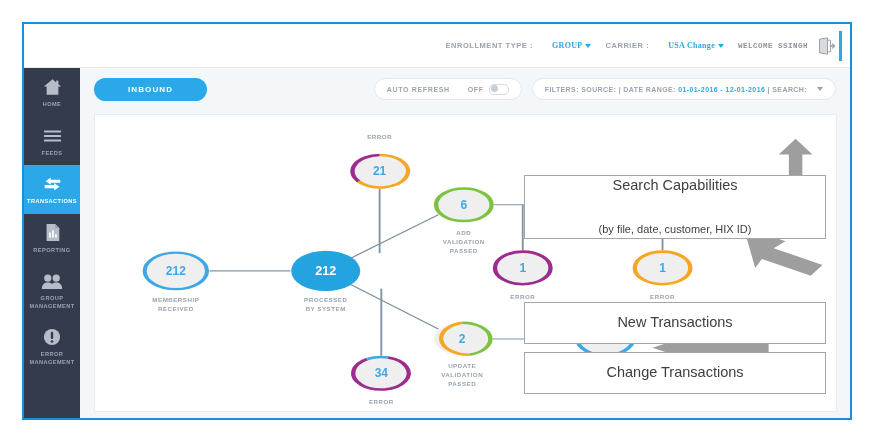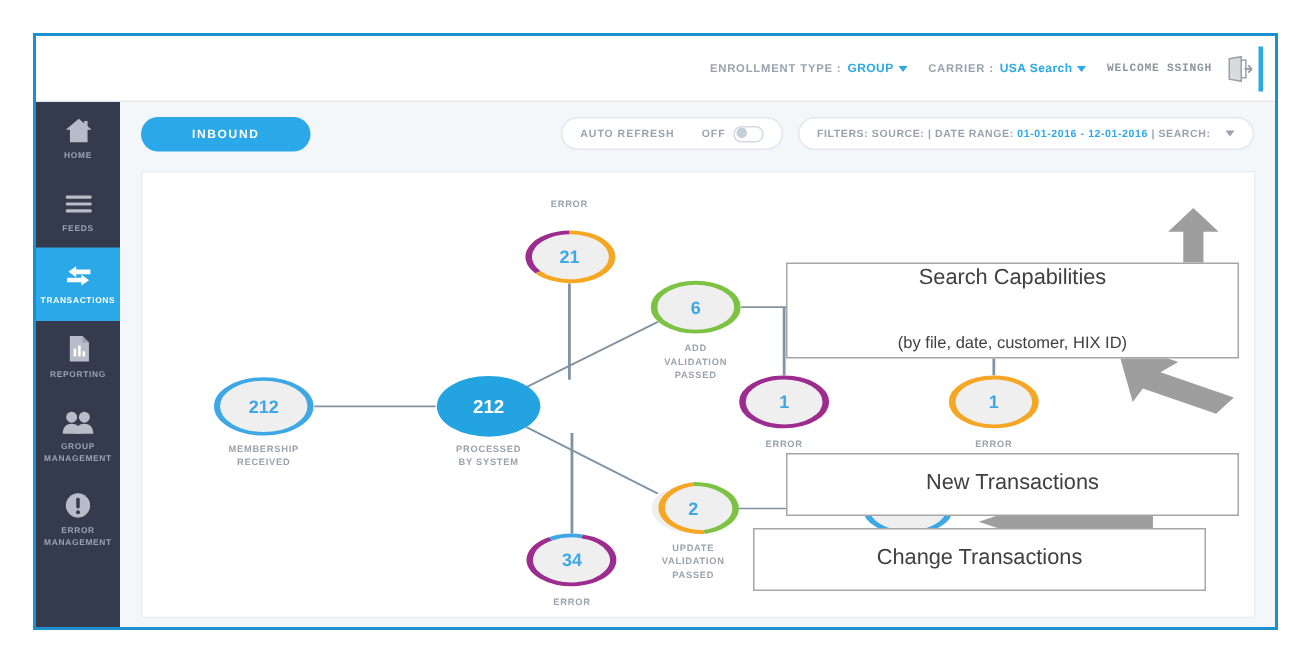--- a/index.html
+++ b/index.html
@@ -25,21 +25,21 @@
     display:flex;align-items:center;justify-content:flex-end;
     padding-right:8px;box-sizing:border-box;
   }
   .tb-group{display:flex;align-items:center;margin-right:14px;white-space:nowrap;}
   .tb-label{
     font-size:7.5px;letter-spacing:.55px;color:#9aa3ad;font-weight:600;
     text-transform:uppercase;
   }
   .tb-value{
     font-size:8px;letter-spacing:.3px;color:#2aa8e8;font-weight:700;
-    margin-left:4px;text-transform:none;
+    margin-left:19px;text-transform:none;font-family:Liberation Serif, serif;
   }
   .caret{
     display:inline-block;margin-left:3px;
     border-left:3px solid transparent;border-right:3px solid transparent;
     border-top:4px solid #2aa8e8;vertical-align:middle;
   }
   .tb-welcome{
     font-size:7.5px;letter-spacing:.5px;color:#8d959e;font-weight:600;
     text-transform:uppercase;margin-right:10px;font-family:Liberation Mono, monospace;
   }
@@ -140,21 +140,21 @@
     <div class="topbar">
 
       <div class="tb-group">
         <span class="tb-label">ENROLLMENT TYPE :</span>
         <span class="tb-value">GROUP</span>
         <span class="caret"></span>
       </div>
 
       <div class="tb-group">
         <span class="tb-label">CARRIER :</span>
-        <span class="tb-value">USA Search</span>
+        <span class="tb-value">USA Change</span>
         <span class="caret"></span>
       </div>
 
       <span class="tb-welcome">WELCOME SSINGH</span>
 
       <span class="logout-icon">
         <svg viewBox="0 0 17 18" width="17" height="18">
           <path d="M1.5 2.2 L9.5 0.8 L9.5 17.2 L1.5 15.8 Z" fill="#d8dade" stroke="#9aa0a8" stroke-width="1"></path>
           <path d="M9.5 3.2 L12.6 3.2 L12.6 14.8 L9.5 14.8" fill="none" stroke="#9aa0a8" stroke-width="1"></path>
           <path d="M11.6 9 L16.4 9 M14.2 6.6 L16.6 9 L14.2 11.4" fill="none" stroke="#9aa0a8" stroke-width="1.3"></path>
@@ -371,17 +371,17 @@
 
   <div class="callout" style="left:524px;top:175px;width:300px;height:62px;">
     <span class="c-main">Search Capabilities</span>
     <span class="c-sub">(by file, date, customer, HIX ID)</span>
   </div>
 
   <div class="callout" style="left:524px;top:302px;width:300px;height:40px;">
     <span class="c-main">New Transactions</span>
   </div>
 
-  <div class="callout" style="left:502px;top:352px;width:300px;height:40px;">
+  <div class="callout" style="left:524px;top:352px;width:300px;height:40px;">
     <span class="c-main">Change Transactions</span>
   </div>
 
 </div>
 
 </body></html>

